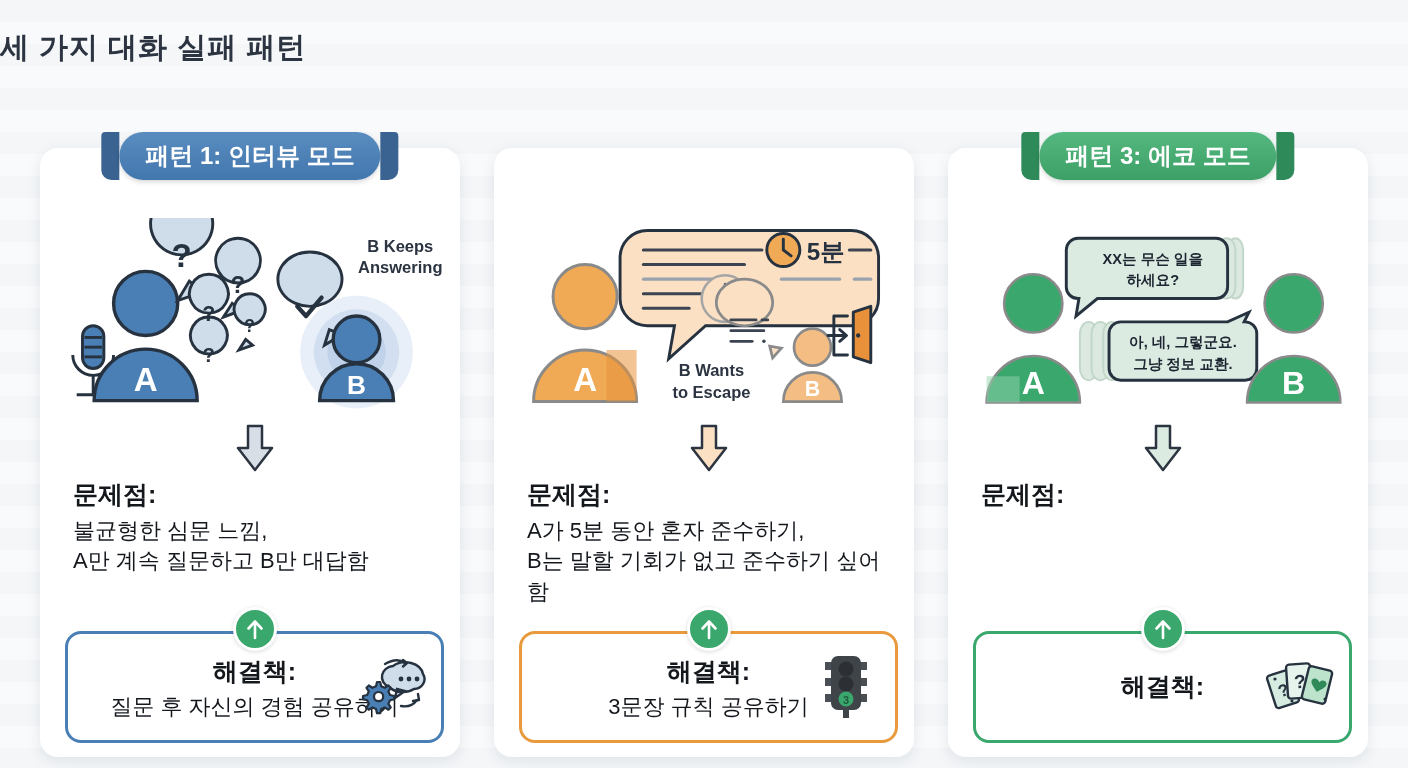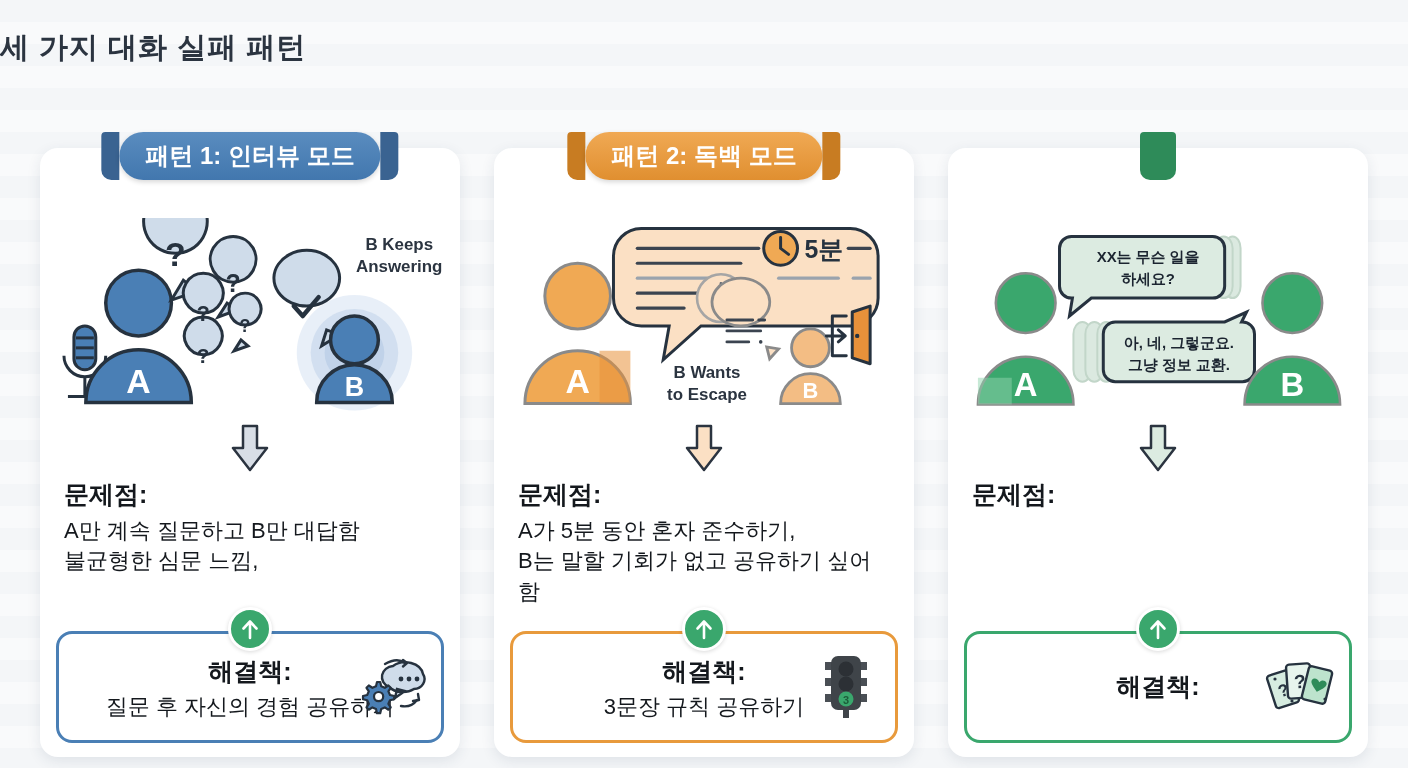--- a/index.html
+++ b/index.html
@@ -57,21 +57,21 @@
     display: flex;
     justify-content: space-between;
   }
 
   .card {
     position: relative;
     width: 420px;
     background: #ffffff;
     border-radius: 18px;
     box-shadow: 0 4px 14px rgba(40,60,90,0.10);
-    padding: 62px 16px 14px 16px;
+    padding: 62px 16px 14px 25px;
     min-height: 572px;
     display: flex;
     flex-direction: column;
   }
 
   
   .badge-wrap {
     position: absolute;
     top: -16px;
     left: 50%;
@@ -262,22 +262,22 @@
       </div>
 
       <div class="arrow-down">
         <svg width="42" height="48" viewBox="0 0 42 48" xmlns="http://www.w3.org/2000/svg">
           <path d="M14 2 h14 v22 h10 l-17 22 l-17 -22 h10 z" fill="#d8dee6" stroke="#2b3440" stroke-width="2.5" stroke-linejoin="round"></path>
         </svg>
       </div>
 
       <div class="problem">
         <div class="problem-label">문제점:</div>
+        <div class="problem-line">불균형한 심문 느낌,</div>
         <div class="problem-line">A만 계속 질문하고 B만 대답함</div>
-        <div class="problem-line">불균형한 심문 느낌,</div>
       </div>
 
       <div class="solution-wrap">
         <div class="up-circle">
           <svg width="22" height="22" viewBox="0 0 22 22" xmlns="http://www.w3.org/2000/svg">
             <path d="M11 20 V4 M4.5 10.5 L11 3.5 L17.5 10.5" stroke="#ffffff" stroke-width="2.6" fill="none" stroke-linecap="round" stroke-linejoin="round"></path>
           </svg>
         </div>
         <div class="solution-box" style="border-color:#4a7fb5">
           <div class="solution-label">해결책:</div>
@@ -296,25 +296,20 @@
               <path d="M48 12 l4 3 l-4 3.5" stroke="#26323f" stroke-width="2.4" fill="none" stroke-linecap="round" stroke-linejoin="round"></path>
               <path d="M62 52 q-6 8 -16 6" stroke="#26323f" stroke-width="2.4" fill="none" stroke-linecap="round"></path>
               <path d="M63 46 l1 6 l-6 1" stroke="#26323f" stroke-width="2.4" fill="none" stroke-linecap="round" stroke-linejoin="round"></path>
             </svg>
           </div>
         </div>
       </div>
     </div>
 
     <div class="card">
-      <div class="badge-wrap">
-        <div class="badge-tail" style="background:#c87c22"></div>
-        <div class="badge-main" style="background:linear-gradient(180deg,#f0a954,#e08f30)">패턴 2: 독백 모드</div>
-        <div class="badge-tail right" style="background:#c87c22"></div>
-      </div>
 
       <div class="illus">
         <svg viewBox="0 0 390 200" xmlns="http://www.w3.org/2000/svg">
 
           <path d="M132 10 h210 a28 28 0 0 1 28 28 v42 a28 28 0 0 1 -28 28 h-150 l-38 34 l6 -34 h-28 a28 28 0 0 1 -28 -28 v-42 a28 28 0 0 1 28 -28 z" fill="#fbe0c4" stroke="#26323f" stroke-width="3"></path>
           <g stroke="#3b4450" stroke-width="3.2" stroke-linecap="round">
             <line x1="128" y1="30" x2="250" y2="30"></line>
             <line x1="128" y1="45" x2="232" y2="45"></line>
             <line x1="128" y1="60" x2="222" y2="60" stroke="#9aa3ad"></line>
             <line x1="128" y1="75" x2="205" y2="75"></line>
@@ -363,21 +358,21 @@
 
       <div class="arrow-down">
         <svg width="42" height="48" viewBox="0 0 42 48" xmlns="http://www.w3.org/2000/svg">
           <path d="M14 2 h14 v22 h10 l-17 22 l-17 -22 h10 z" fill="#fbe0c4" stroke="#2b3440" stroke-width="2.5" stroke-linejoin="round"></path>
         </svg>
       </div>
 
       <div class="problem">
         <div class="problem-label">문제점:</div>
         <div class="problem-line">A가 5분 동안 혼자 준수하기,</div>
-        <div class="problem-line">B는 말할 기회가 없고 공유하기 싶어함</div>
+        <div class="problem-line">B는 말할 기회가 없고 준수하기 싶어함</div>
       </div>
 
       <div class="solution-wrap">
         <div class="up-circle">
           <svg width="22" height="22" viewBox="0 0 22 22" xmlns="http://www.w3.org/2000/svg">
             <path d="M11 20 V4 M4.5 10.5 L11 3.5 L17.5 10.5" stroke="#ffffff" stroke-width="2.6" fill="none" stroke-linecap="round" stroke-linejoin="round"></path>
           </svg>
         </div>
         <div class="solution-box" style="border-color:#e89a3c">
           <div class="solution-label">해결책:</div>
@@ -396,20 +391,21 @@
               <text x="37" y="56" text-anchor="middle" font-size="11" font-weight="bold" fill="#1c5c3a" font-family="Liberation Sans, sans-serif">3</text>
             </svg>
           </div>
         </div>
       </div>
     </div>
 
     <div class="card">
       <div class="badge-wrap">
         <div class="badge-tail" style="background:#2e8b59"></div>
+        <div class="badge-main" style="background:linear-gradient(180deg,#53b87f,#3da066)">패턴 3: 에코 모드</div>
         <div class="badge-tail right" style="background:#2e8b59"></div>
       </div>
 
       <div class="illus">
         <svg viewBox="0 0 390 200" xmlns="http://www.w3.org/2000/svg">
 
           <g fill="#dbe9e0" stroke="#c2d6c9" stroke-width="2">
             <rect x="262" y="18" width="16" height="62" rx="12"></rect>
             <rect x="252" y="18" width="18" height="62" rx="12"></rect>
           </g>

